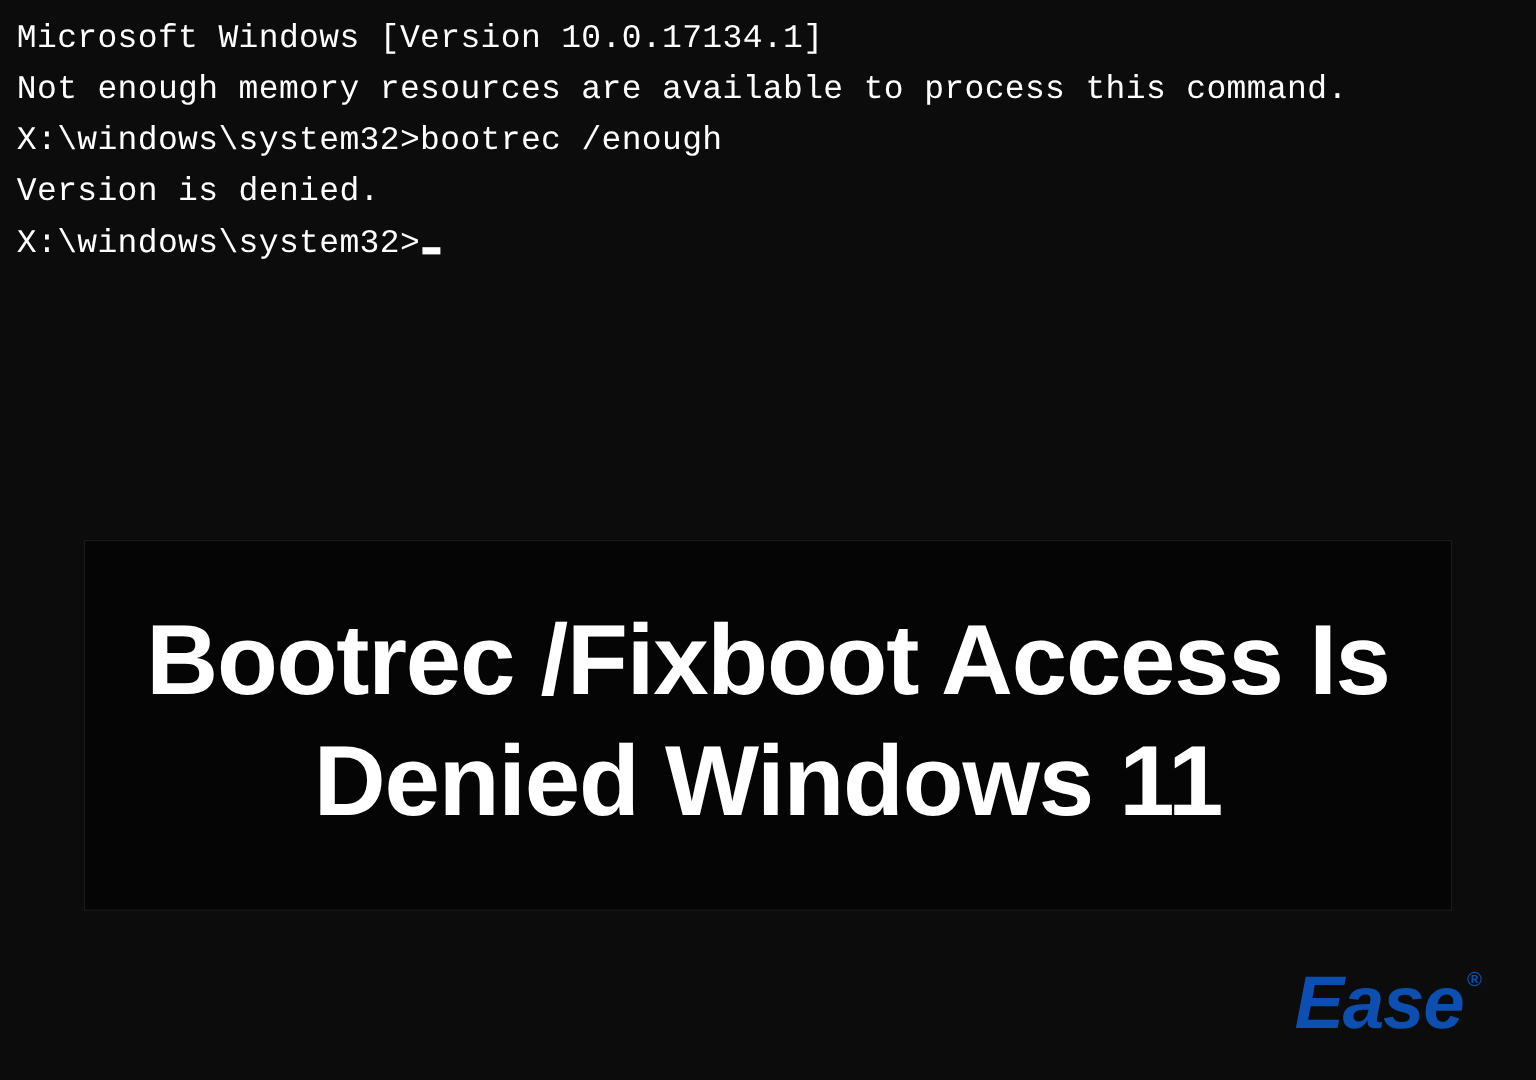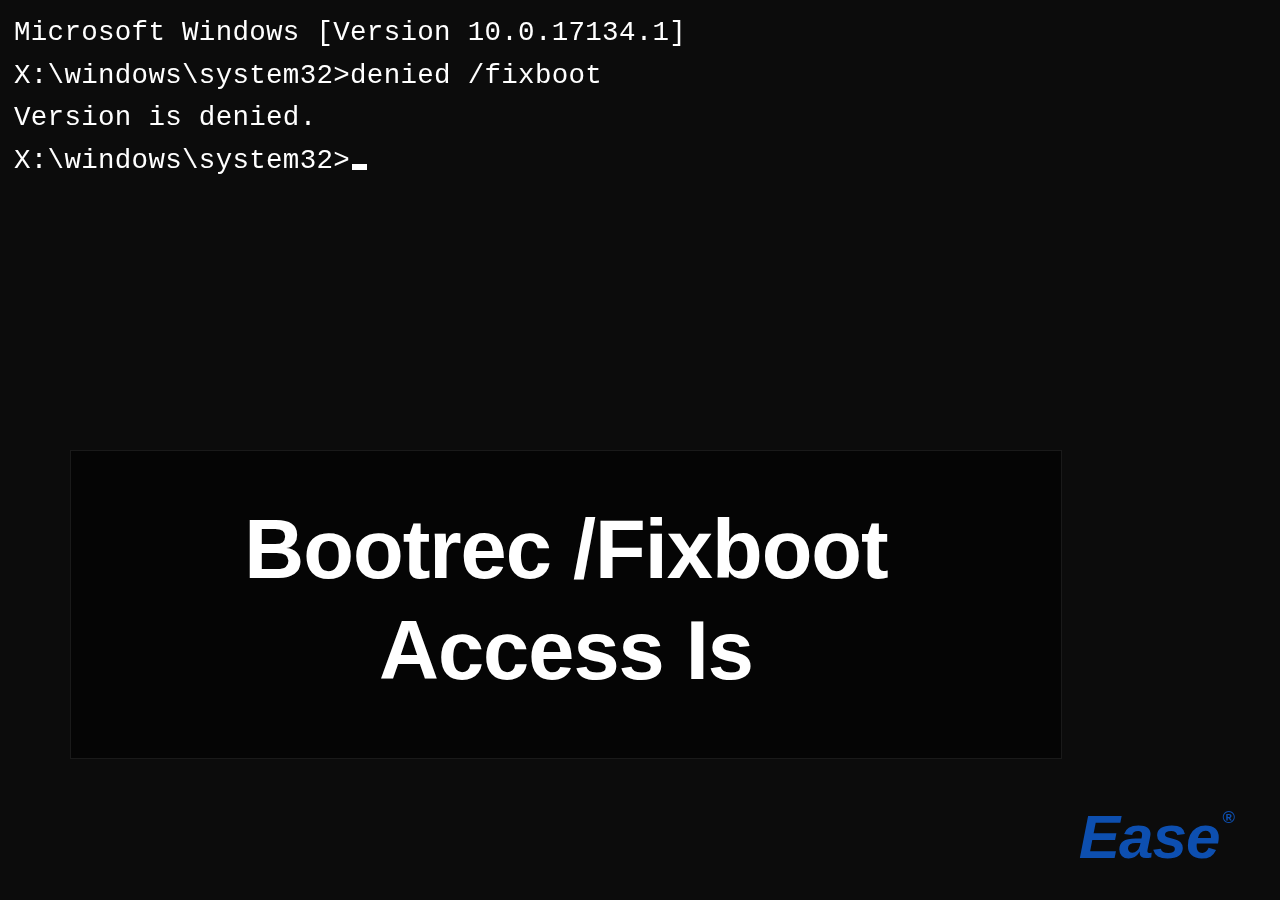--- a/index.html
+++ b/index.html
@@ -35,21 +35,21 @@
     background: #ffffff;
     vertical-align: baseline;
     margin-left: 2px;
     position: relative;
     top: 2px;
   }
   .overlay {
     position: absolute;
     left: 70px;
     top: 450px;
-    width: 992px;
+    width: 1140px;
     background: rgba(5,5,5,0.92);
     border: 1px solid rgba(40,40,40,0.6);
     padding: 48px 40px 56px 40px;
   }
   .overlay-title {
     font-family: Arial, Helvetica, sans-serif;
     font-weight: 700;
     font-size: 83px;
     line-height: 1.22;
     color: #ffffff;
@@ -86,29 +86,31 @@
     position: relative;
     top: -35px;
     left: 3px;
   }
 </style>
 </head>
 <body>
 
 <div class="terminal">
   <div class="terminal-line">Microsoft Windows [Version 10.0.17134.1]</div>
+  <div class="terminal-line">Not enough memory resources are available to process this command.</div>
   <div class="terminal-line"></div>
-  <div class="terminal-line"><span>X:\windows\system32&gt;</span><span>denied /fixboot</span></div>
+  <div class="terminal-line"><span>X:\windows\system32&gt;</span><span>bootrec /enough</span></div>
   <div class="terminal-line">Version is denied.</div>
   <div class="terminal-line"></div>
   <div class="terminal-line"><span>X:\windows\system32&gt;</span><span class="cursor"></span></div>
 </div>
 
 <div class="overlay">
   <div class="overlay-title">
     <div>Bootrec /Fixboot Access Is</div>
+    <div>Denied Windows 11</div>
   </div>
 </div>
 
 <div class="brand">
   <span class="brand-ease">Ease</span>
     <span class="brand-reg">®</span>
 </div>
 
 </body></html>

